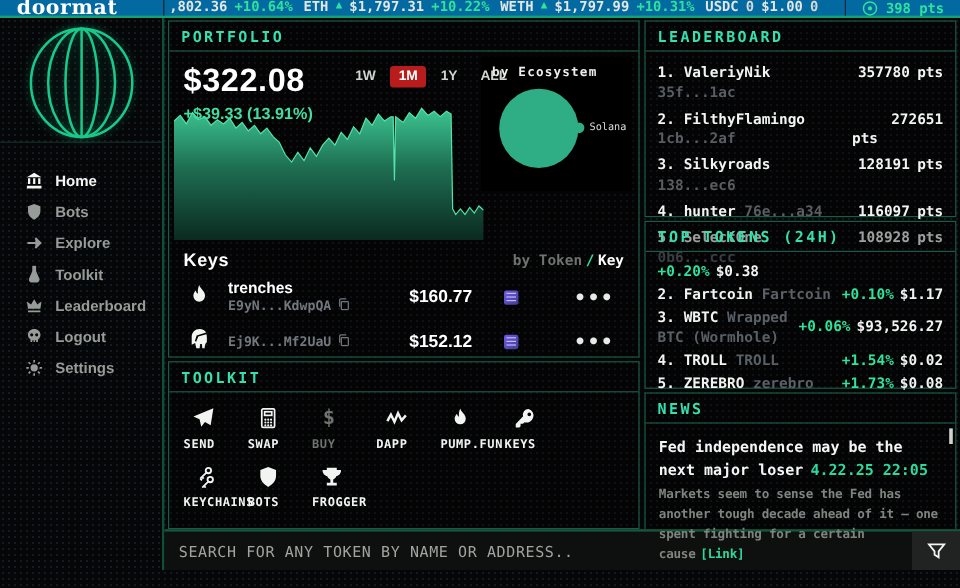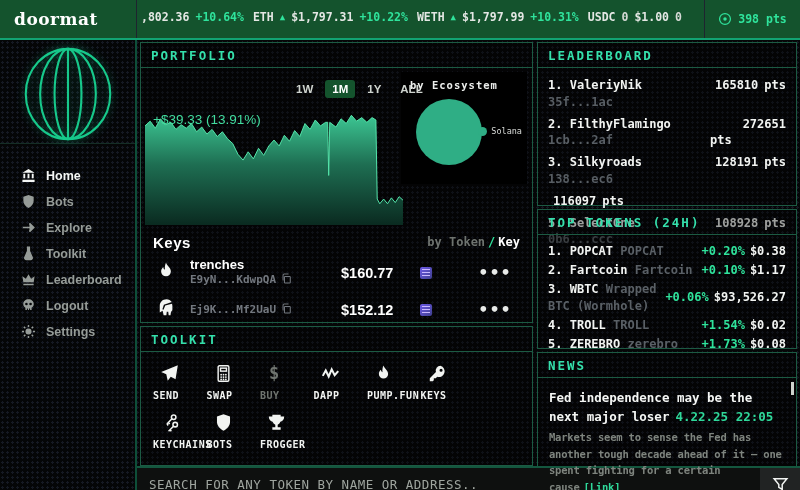--- a/index.html
+++ b/index.html
@@ -4,21 +4,21 @@
 <style>
   *{box-sizing:border-box;margin:0;padding:0}
   html,body{width:800px;height:490px;overflow:hidden}
   body{
     background:#050607;
     background-image:radial-gradient(circle,rgba(80,92,140,.22) 1px,transparent 1.3px);
     background-size:5px 5px;
     font-family:"DejaVu Sans Mono",monospace;color:#e6e8e6;
   }
   
-  .topbar{height:40px;display:flex;align-items:stretch;background:#14532d;border-bottom:2px solid #12a273}
+  .topbar{height:15px;display:flex;align-items:stretch;background:#0369a1;border-bottom:2px solid #12a273}
   .logo-box{width:137px;display:flex;align-items:center;padding-left:14px;border-right:1px solid #1f2430;
     font-family:"DejaVu Serif",serif;font-size:17px;font-weight:600;color:#fff;letter-spacing:.5px}
   .ticker{flex:1;display:flex;align-items:center;justify-content:space-between;padding:0 22px 4px 4px;font-size:11.5px;font-weight:bold}
   .tk-item{display:flex;align-items:center;gap:6px;white-space:nowrap}
   .tk-sym,.tk-price{color:#e4e7e4}
   .tk-arrow{color:#2fe39c;font-size:9px}
   .tk-change{color:#2fe39c}
   .tk-item.neutral .tk-change,.tk-item.neutral .tk-arrow{color:#d5d9d5;font-size:11.5px}
   .badge-box{width:96px;display:flex;align-items:center;justify-content:center;gap:6px;border-left:1px solid #1f2430;
     color:#2fe39c;font-size:11.5px;font-weight:bold}
@@ -39,25 +39,25 @@
   .panel-header{height:25px;flex:0 0 25px;display:flex;align-items:center;padding:0 10px;
     border-bottom:1px solid #1c5a43;color:#35e0ac;font-size:12.5px;font-weight:bold;letter-spacing:2px}
   .main{grid-column:2;padding:2px 2px 0 3px;display:flex;flex-direction:column;gap:3px}
   .right{grid-column:3;padding:2px 3px 0 2px;display:flex;flex-direction:column;gap:3px}
   
   .portfolio{height:281px}
   .portfolio-body{position:relative;height:160px;flex:0 0 160px}
   .balance{position:absolute;left:12px;top:9px;z-index:3;font-family:"Liberation Sans",sans-serif;
     font-weight:bold;font-size:27px;color:#fff;letter-spacing:.5px}
   .balance-change{position:absolute;left:12px;top:44px;z-index:3;font-family:"Liberation Sans",sans-serif;
-    font-weight:normal;font-size:13.5px;color:#42dd9f}
+    font-weight:bold;font-size:13.5px;color:#42dd9f}
   .ranges{position:absolute;left:148px;top:12px;z-index:3;display:flex;gap:5px}
   .range-btn{border:none;background:transparent;font-family:"Liberation Sans",sans-serif;font-size:11.5px;
     font-weight:bold;color:#cfd4cf;padding:3px 7px;border-radius:3px;cursor:pointer}
-  .range-btn.active{background:#14532d;color:#fff}
+  .range-btn.active{background:#b91c1c;color:#fff}
   .chart{position:absolute;left:4px;bottom:3px;width:258px;height:118px;z-index:1}
   .donut-box{position:absolute;right:5px;top:4px;width:126px;height:112px;background:#000;z-index:2;padding:7px 9px}
   .eco-label{font-size:10.5px;font-weight:bold;color:#eceeec;letter-spacing:1px;cursor:pointer}
   .donut{position:absolute;left:15px;top:27px;width:66px;height:66px;border-radius:50%;background:#2fae85}
   .donut-legend{position:absolute;right:5px;top:54px;display:flex;align-items:center;gap:4px}
   .legend-dot{width:9px;height:9px;border-radius:50%;background:#2fae85}
   .legend-label{font-size:8.5px;color:#d9dcd9}
   
   .keys-zone{flex:1;padding:2px 12px 0}
   .keys-head{display:flex;justify-content:space-between;align-items:center;height:24px}
@@ -219,20 +219,21 @@
       </div>
     </div>
   </div>
 
   <div class="main">
     <div class="panel portfolio">
       <div class="panel-header">
         <span>PORTFOLIO</span>
       </div>
       <div class="portfolio-body">
+        <div class="balance">$322.08</div>
         <div class="balance-change">+$39.33 (13.91%)</div>
         <div class="ranges">
           <button class="range-btn">1W</button>
           <button class="range-btn active">1M</button>
           <button class="range-btn">1Y</button>
           <button class="range-btn">ALL</button>
         </div>
         <svg class="chart" viewBox="0 0 100 100" preserveAspectRatio="none">
           <defs>
             <linearGradient id="areaGrad" x1="0" y1="0" x2="0" y2="1">
@@ -386,47 +387,47 @@
   </div>
 
   <div class="right">
     <div class="panel leaderboard">
       <div class="panel-header">
         <span>LEADERBOARD</span>
       </div>
       <div class="lb-body">
         <div class="lb-row">
           <span class="lb-left"><span class="lb-name"><span>1.</span> <span>ValeriyNik</span></span> <span class="lb-addr">35f...1ac</span></span>
-          <span class="lb-pts"><span>165810</span><span class="lb-unit">pts</span></span>
+          <span class="lb-pts"><span>357780</span><span class="lb-unit">pts</span></span>
         </div>
         <div class="lb-row">
           <span class="lb-left"><span class="lb-name"><span>2.</span> <span>FilthyFlamingo</span></span> <span class="lb-addr">1cb...2af</span></span>
           <span class="lb-pts wrap"><span>272651</span><span class="lb-unit">pts</span></span>
         </div>
         <div class="lb-row">
           <span class="lb-left"><span class="lb-name"><span>3.</span> <span>Silkyroads</span></span> <span class="lb-addr">138...ec6</span></span>
           <span class="lb-pts"><span>128191</span><span class="lb-unit">pts</span></span>
         </div>
         <div class="lb-row">
+          <span class="lb-left"><span class="lb-name"><span>4.</span> <span>hunter</span></span> <span class="lb-addr">76e...a34</span></span>
           <span class="lb-pts"><span>116097</span><span class="lb-unit">pts</span></span>
         </div>
         <div class="lb-row">
           <span class="lb-left"><span class="lb-name"><span>5.</span> <span>SelectOne</span></span> <span class="lb-addr">0b6...ccc</span></span>
           <span class="lb-pts"><span>108928</span><span class="lb-unit">pts</span></span>
         </div>
       </div>
     </div>
 
     <div class="panel tokens">
       <div class="panel-header">
         <span>TOP TOKENS (24H)</span>
       </div>
       <div class="tok-body">
         <div class="tok-row">
-          <span class="tok-left"><span class="tok-sym"><span>1.</span> <span>POPCAT</span></span> <span class="tok-name">POPCAT</span></span>
           <span class="tok-right"><span class="tok-change">+0.20%</span><span class="tok-price">$0.38</span></span>
         </div>
         <div class="tok-row">
           <span class="tok-left"><span class="tok-sym"><span>2.</span> <span>Fartcoin</span></span> <span class="tok-name">Fartcoin</span></span>
           <span class="tok-right"><span class="tok-change">+0.10%</span><span class="tok-price">$1.17</span></span>
         </div>
         <div class="tok-row">
           <span class="tok-left"><span class="tok-sym"><span>3.</span> <span>WBTC</span></span> <span class="tok-name">Wrapped BTC (Wormhole)</span></span>
           <span class="tok-right"><span class="tok-change">+0.06%</span><span class="tok-price">$93,526.27</span></span>
         </div>

